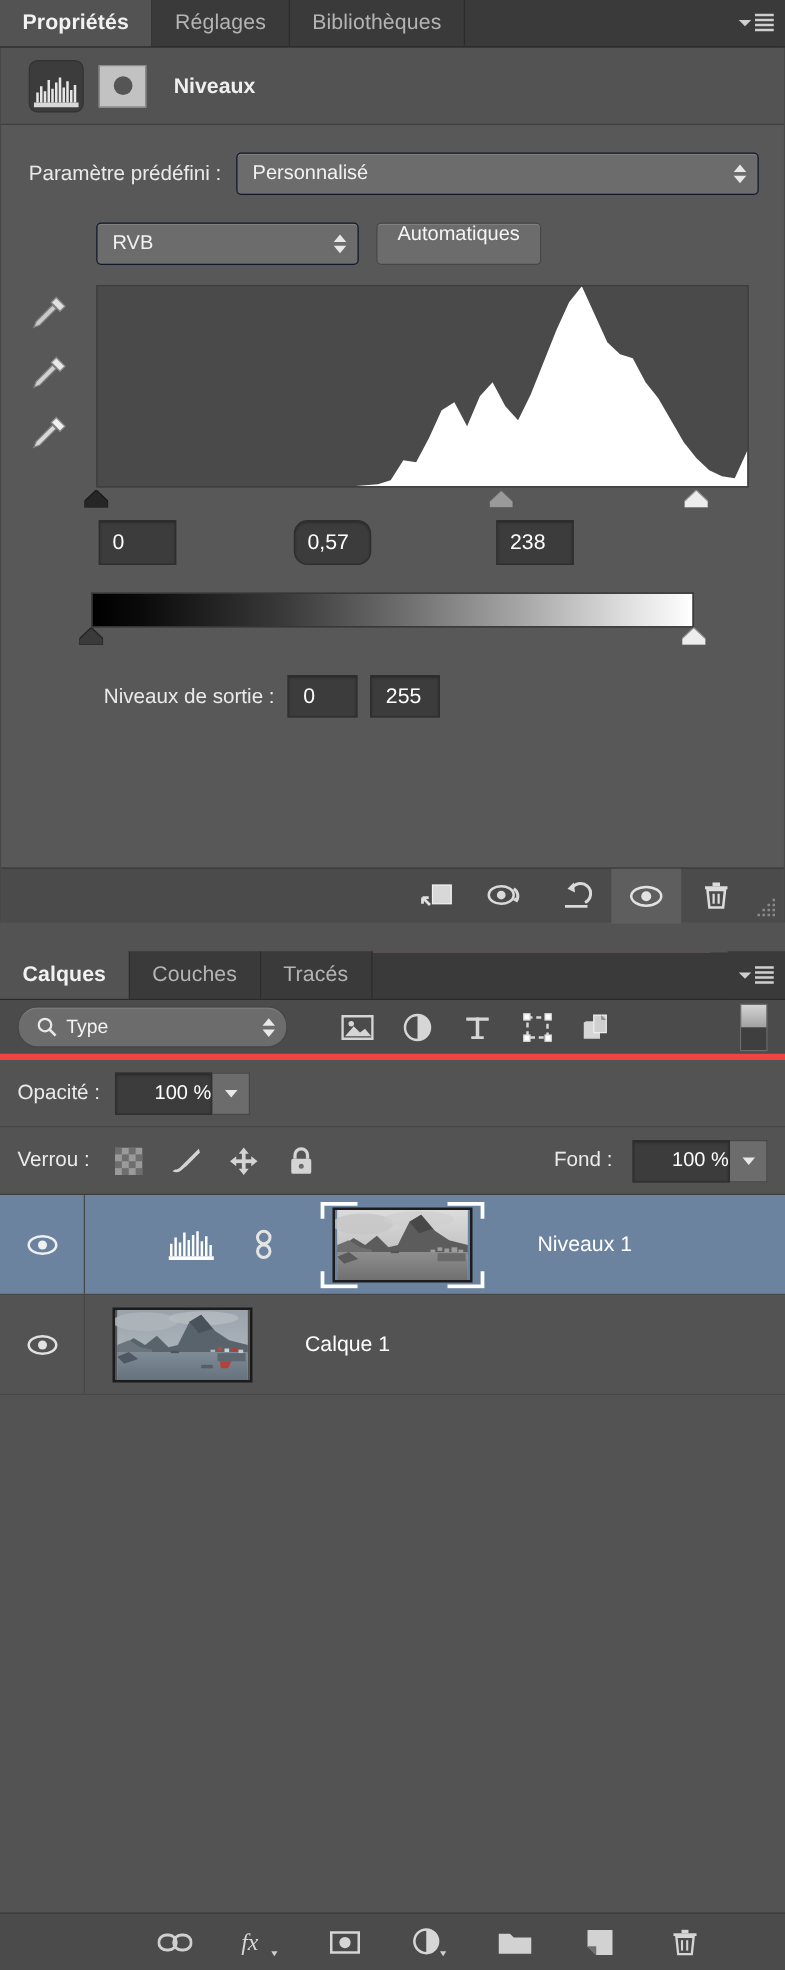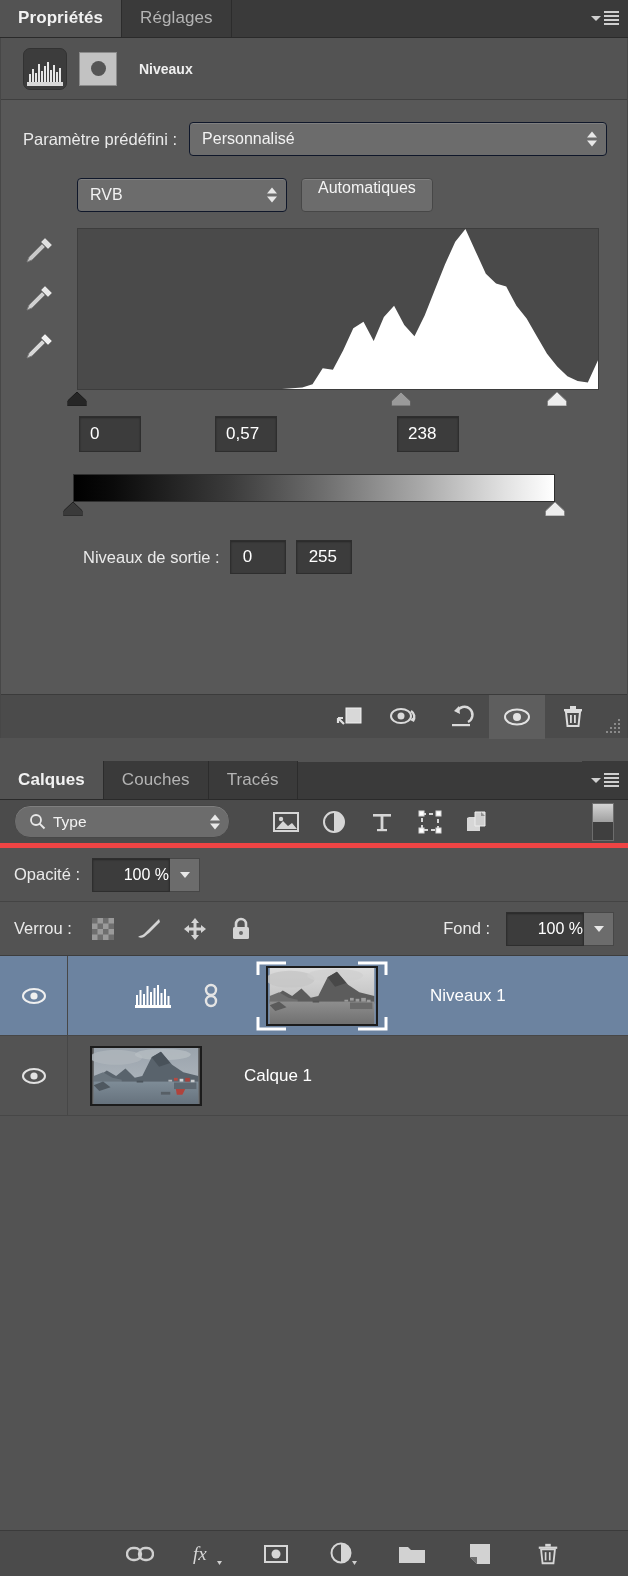--- a/index.html
+++ b/index.html
@@ -51,21 +51,21 @@
     display: flex; align-items: flex-end; justify-content: center;
     overflow: hidden; padding: 4px 3px 3px;
   }
   .mini-hist { width: 36px; height: 26px; display: block; }
   .mask-thumb {
     width: 38px; height: 34px; background: #c2c2c2;
     border: 1px solid #8b8b8b;
     display: flex; align-items: center; justify-content: center;
   }
   .mask-dot { width: 15px; height: 15px; border-radius: 50%; background: #555; }
-  .prop-title { font-size: 14px; font-weight: bold; color: #efefef; margin-left: 10px; }
+  .prop-title { font-size: 17px; font-weight: bold; color: #efefef; margin-left: 10px; }
 
   .prop-body { background: #585858; padding: 0; height: 638px; position: relative; }
 
   .row-preset { display: flex; align-items: center; padding: 22px 20px 0 22px; }
   .lbl { font-size: 16.5px; color: #eaeaea; white-space: nowrap; }
 
   .select {
     position: relative; height: 34px; background: #6c6c6c;
     border: 1px solid #0f172a; border-radius: 4px;
     display: flex; align-items: center; padding: 0 30px 0 12px;
@@ -201,20 +201,23 @@
 <div class="app">
 
   <div class="props">
 
     <div class="tabbar">
       <div class="tab active">
           <span>Propriétés</span>
         </div>
       <div class="tab">
           <span>Réglages</span>
+        </div>
+      <div class="tab">
+          <span>Bibliothèques</span>
         </div>
       <div class="tabfill"></div>
       <div class="panelmenu">
         <span class="pm-caret"></span>
         <span class="pm-lines">
             <i></i>
             <i></i>
             <i></i>
             <i></i>
           </span>
@@ -318,21 +321,21 @@
             <svg viewBox="0 0 19 14">
                 <path d="M9.5 0 L19 9 L19 14 L0 14 L0 9 Z" fill="#ededed" stroke="#8e8e8e"></path>
               </svg>
           </div>
         </div>
 
         <div class="row-inputs">
           <div class="numfield" style="left:78px; width:62px;">
             <span>0</span>
           </div>
-          <div class="numfield" style="left:214px; width:62px;">
+          <div class="numfield" style="left:234px; width:62px;border-radius:11px;">
             <span>0,57</span>
           </div>
           <div class="numfield" style="left:396px; width:62px;">
             <span>238</span>
           </div>
         </div>
 
         <div class="outbar-wrap">
           <div class="gradbar"></div>
           <div class="outhandles">

